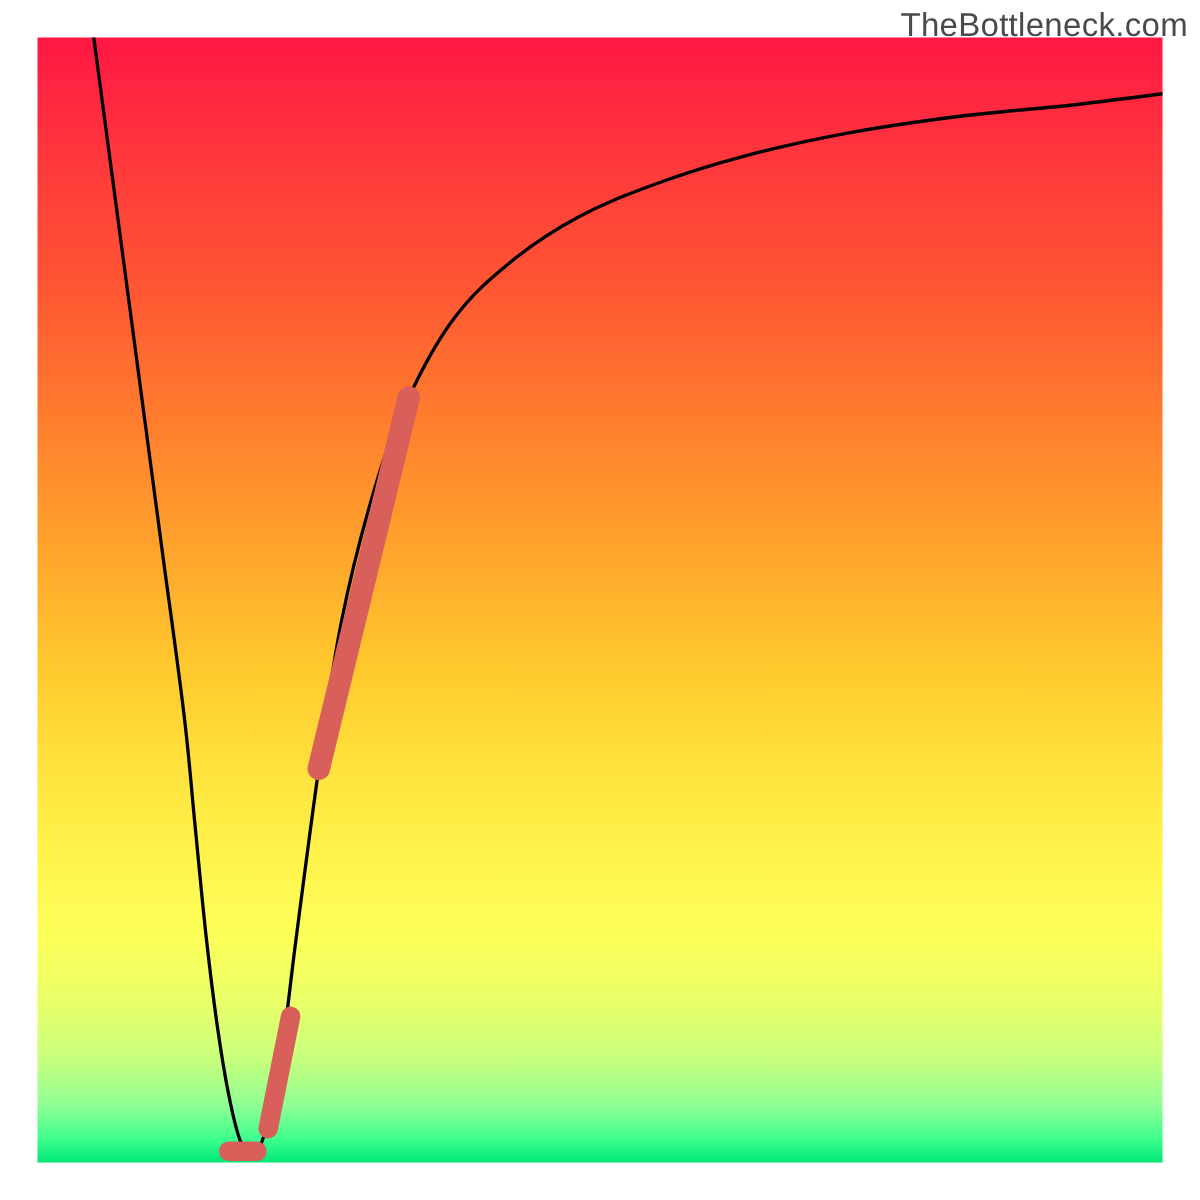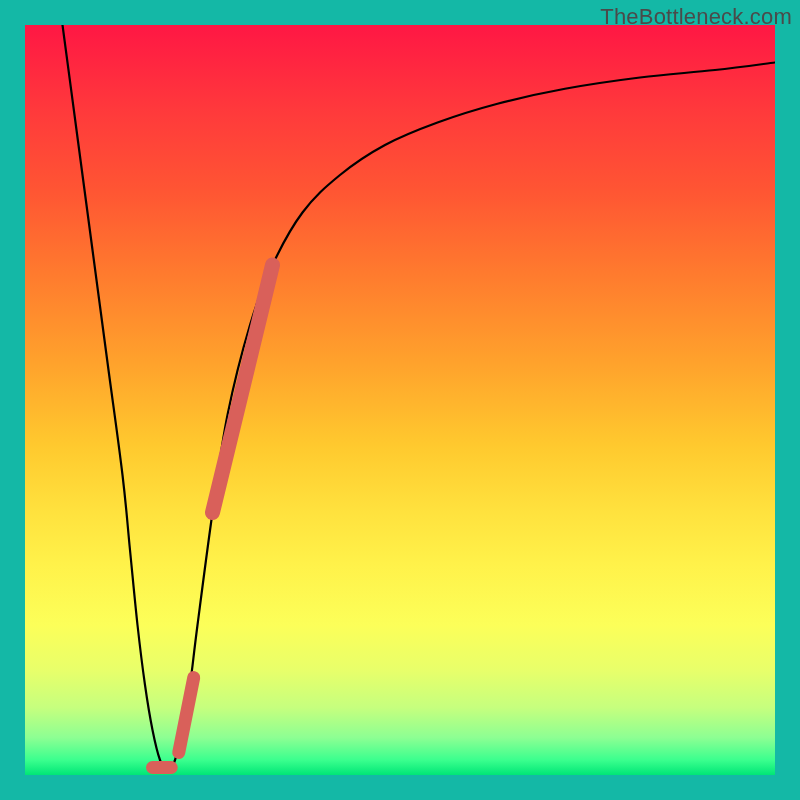--- a/index.html
+++ b/index.html
@@ -8,21 +8,21 @@
     width: 800px;
     height: 800px;
     overflow: hidden;
     font-family: Arial, Helvetica, sans-serif;
     background: #000;
   }
   .frame {
     position: relative;
     width: 800px;
     height: 800px;
-    background: #14b8a6;
+    background: #ffffff;
   }
   .plot-area {
     position: absolute;
     left: 25px;
     top: 25px;
     width: 750px;
     height: 750px;
     background: linear-gradient(
       to bottom,
       #ff1744 0%,

